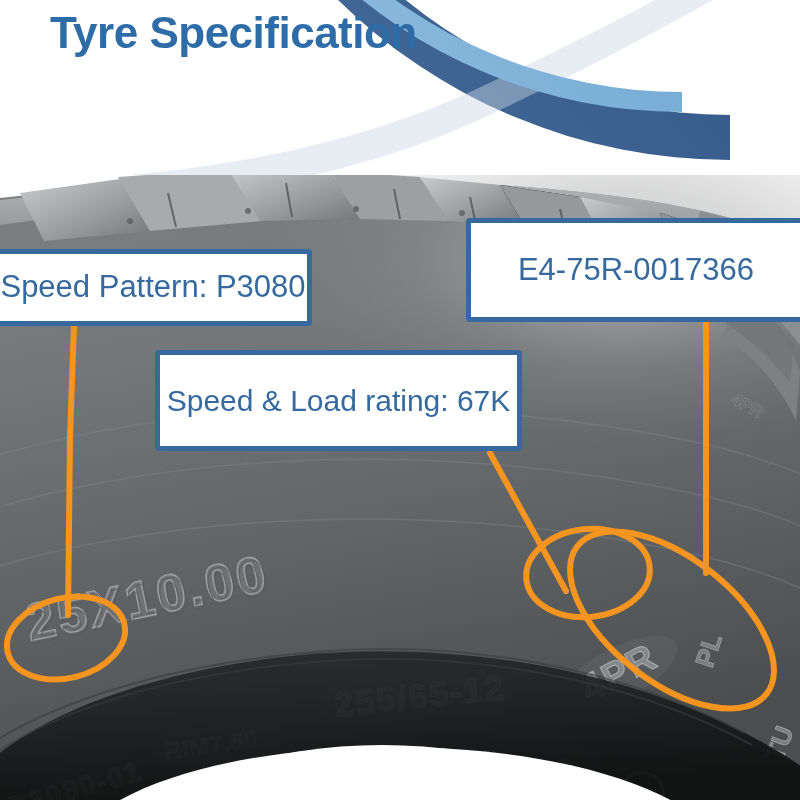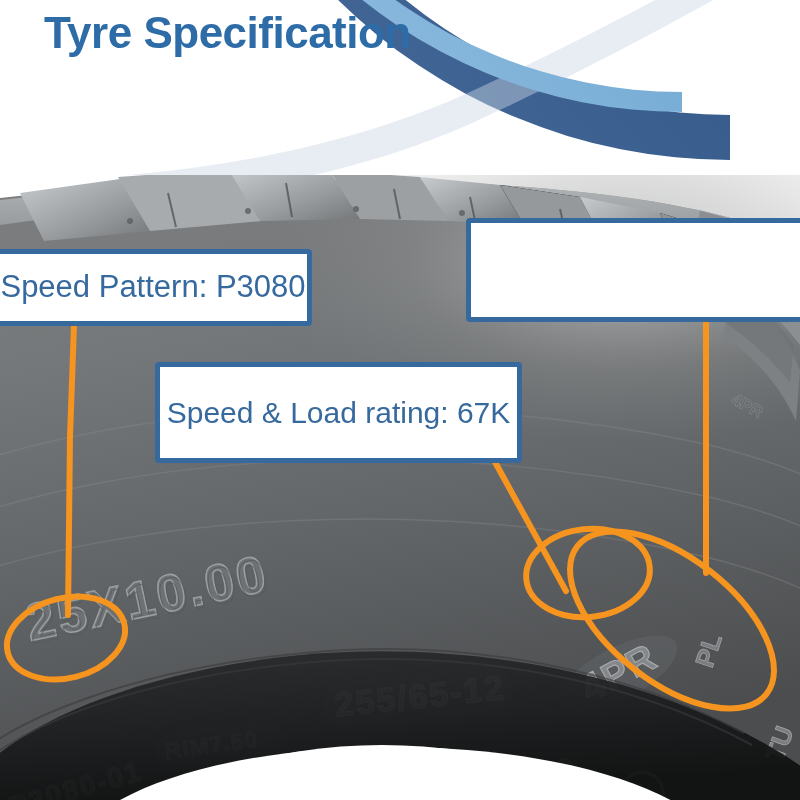--- a/index.html
+++ b/index.html
@@ -9,21 +9,21 @@
     font-family:"Liberation Sans", sans-serif;
     overflow:hidden;
     position:relative;
   }
   #stage{position:absolute;left:0;top:0;width:800px;height:800px;overflow:hidden;background:#fff;}
 
   
   #header{position:absolute;left:0;top:0;width:800px;height:175px;overflow:hidden;}
   #header svg{position:absolute;left:0;top:0;}
   #page-title{
-    position:absolute;left:44px;top:8px;
+    position:absolute;left:50px;top:8px;
     font-size:44px;font-weight:bold;
     color:#2E6CA8;
     letter-spacing:-0.5px;
     white-space:nowrap;
     font-family:"Liberation Sans", sans-serif;
   }
 
   
   #photo{position:absolute;left:0;top:175px;width:800px;height:625px;overflow:hidden;background:#ffffff;}
   #photo svg{position:absolute;left:0;top:0;}
@@ -41,21 +41,21 @@
     display:flex;
     flex-direction:column;
     align-items:center;
     justify-content:center;
     font-family:"Liberation Sans", sans-serif;
     box-sizing:border-box;
     white-space:nowrap;
   }
   #callout-pattern{left:-6px;top:249px;width:318px;height:77px;font-size:31px;}
   #callout-road{left:466px;top:218px;width:340px;height:104px;font-size:31px;}
-  #callout-speed{left:155px;top:350px;width:367px;height:101px;font-size:30px;margin-top:12px;}
+  #callout-speed{left:155px;top:350px;width:367px;height:101px;font-size:30px;}
   .callout .line{display:block;}
 </style>
 </head>
 <body>
 
 <div id="stage">
 
   <div id="header">
     <svg width="800" height="175" viewBox="0 0 800 175">
       <defs>
@@ -248,19 +248,20 @@
         </g>
       </g>
     </svg>
   </div>
 
   <div class="callout" id="callout-pattern">
     <span class="line">Speed Pattern: P3080</span>
   </div>
 
   <div class="callout" id="callout-road">
+    <span class="line">E4-75R-0017366</span>
   </div>
 
   <div class="callout" id="callout-speed">
     <span class="line">Speed &amp; Load rating: 67K</span>
   </div>
 
 </div>
 
 </body></html>

